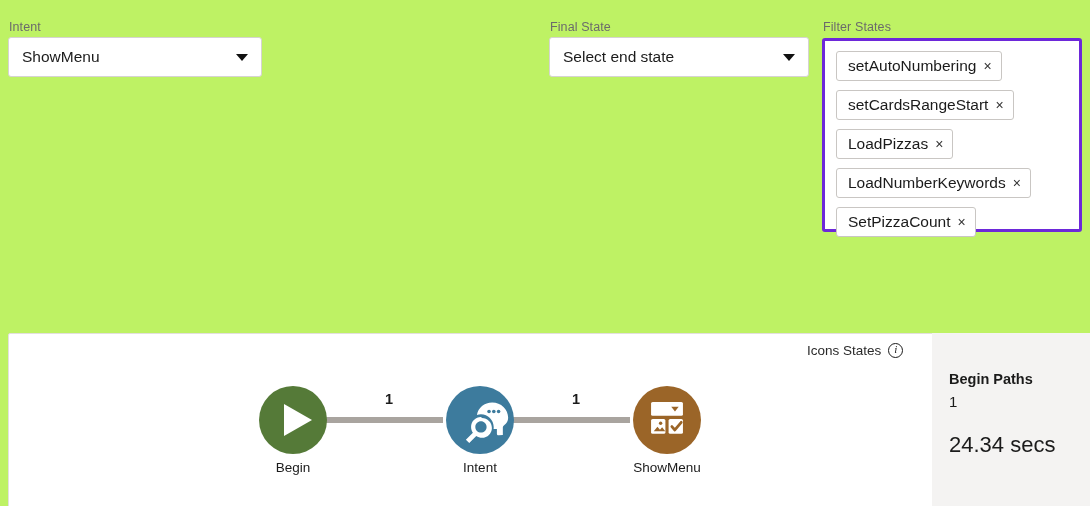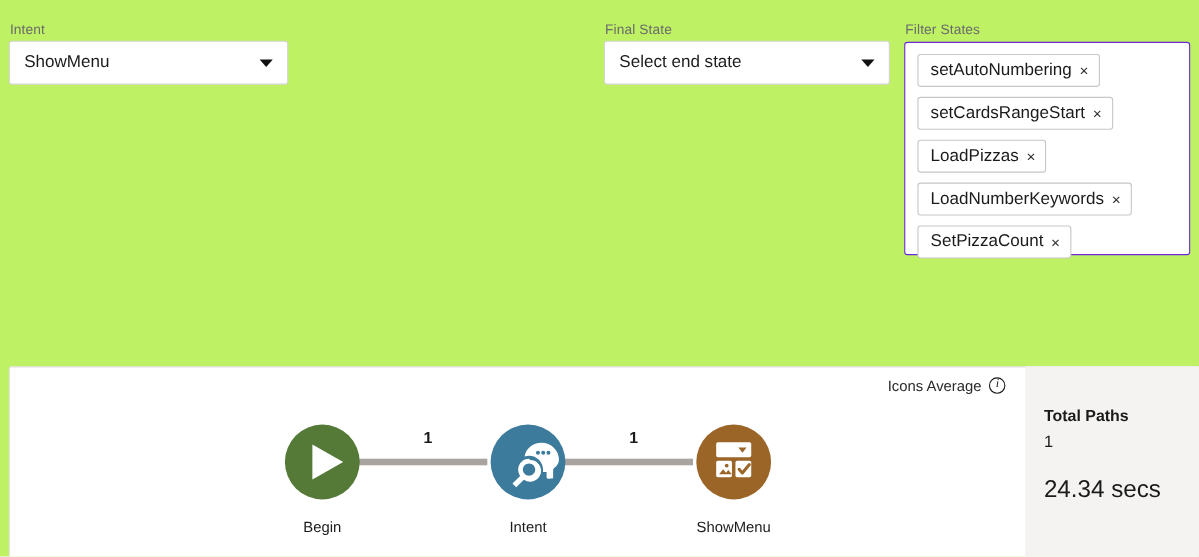--- a/index.html
+++ b/index.html
@@ -45,21 +45,21 @@
     width: 0; height: 0;
     border-left: 6px solid transparent;
     border-right: 6px solid transparent;
     border-top: 7px solid #111111;
   }
 
   
   .chips-box {
     position: absolute;
     background: #ffffff;
-    border: 1px solid #6d28d9;
+    border: 3px solid #6d28d9;
     border-radius: 3px;
     padding: 10px 11px 8px 11px;
   }
   .chip {
     display: inline-flex;
     align-items: center;
     height: 30px;
     border: 1px solid #c9c6c3;
     border-radius: 3px;
     background: #ffffff;
@@ -127,21 +127,21 @@
   .flow { position: absolute; left: 0; top: 52px; width: 924px; height: 128px; }
   .node { position: absolute; top: 0; width: 74px; text-align: center; }
   .node-circle {
     width: 68px; height: 68px;
     border-radius: 50%;
     margin: 0 auto;
     position: relative;
     cursor: pointer;
   }
   .node-label {
-    margin-top: 18px;
+    margin-top: 6px;
     font-size: 13.5px;
     color: #1b1b1b;
     white-space: nowrap;
   }
   .edge {
     position: absolute;
     height: 6px;
     background: #a9a49f;
     top: 31px;
   }
@@ -232,21 +232,21 @@
         <div class="chip-row"><div class="chip">
             <span>SetPizzaCount</span>
             <span class="chip-x">×</span>
           </div></div>
       </div>
   </div>
 
 
   <div class="graph-card">
     <div class="legend">
-      <span>Icons Average</span>
+      <span>Icons States</span>
       <span class="info-icon"></span>
     </div>
     <div class="flow" id="flow">
         <div class="edge" style="left: 315px; width: 119px;"></div>
         <div class="edge-label" style="left: 365px;">1</div>
         <div class="edge" style="left: 502px; width: 119px;"></div>
         <div class="edge-label" style="left: 552px;">1</div>
         <div class="node" style="left: 247px;">
           <div class="node-circle" style="background: rgb(85, 122, 56);">
             <span class="play"></span>
@@ -272,18 +272,18 @@
               <circle cx="26" cy="35" r="1.6" fill="#9b6528"></circle>
               <rect x="33.5" y="31" width="13.5" height="14" rx="1.5" fill="#fff"></rect>
               <path d="M36.6 38.2l2.8 3.2 6-7.2" stroke="#9b6528" stroke-width="2.6" fill="none" stroke-linecap="round" stroke-linejoin="round"></path>
             </svg></div>
           <div class="node-label">ShowMenu</div>
         </div>
       </div>
   </div>
 
   <div class="stats">
-    <div class="stat-title">Total Paths</div>
+    <div class="stat-title">Begin Paths</div>
     <div class="stat-value">1</div>
     <div class="stat-value big">24.34 secs</div>
   </div>
 
 </div>
 
 </body></html>

